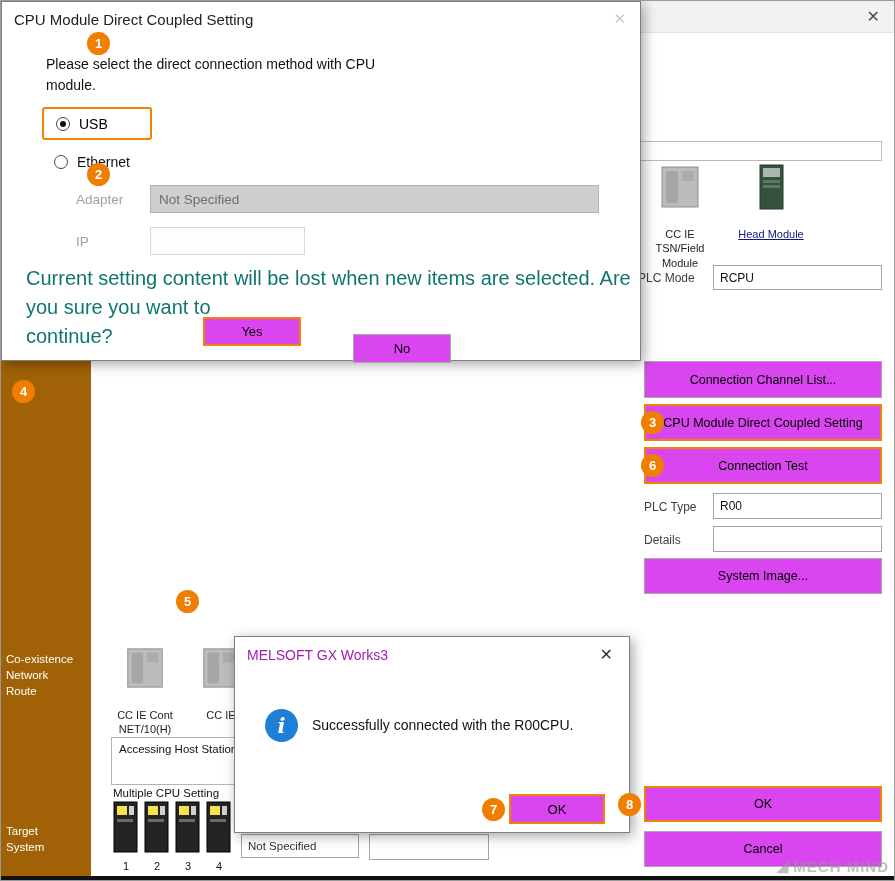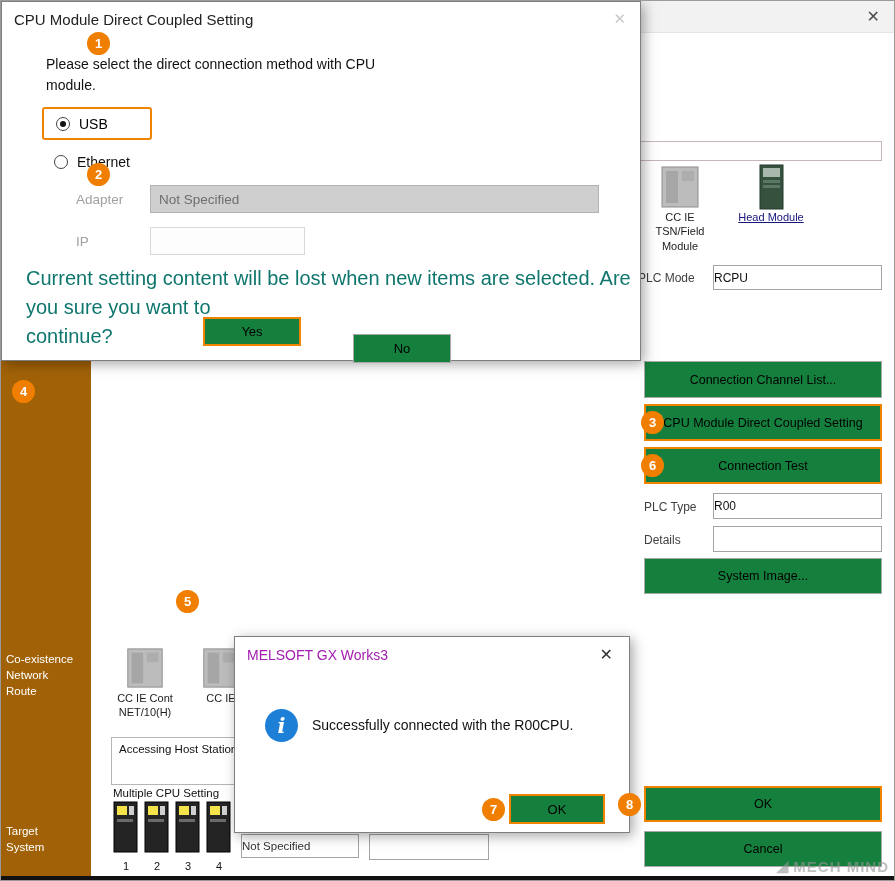--- a/index.html
+++ b/index.html
@@ -7,28 +7,28 @@
   .screen{position:relative;width:895px;height:881px;background:#fff;overflow:hidden;border:1px solid #9a9a9a;margin:0 auto}
   .titlebar{position:absolute;left:0;top:0;width:895px;height:32px;background:#f2f2f2;border-bottom:1px solid #e4e4e4;z-index:2}
   .titlebar .title{position:absolute;left:10px;top:7px;font-size:15px;color:#8f8f8f;white-space:nowrap}
   .titlebar .close{position:absolute;right:16px;top:6px;font-size:16px;color:#4c4c4c;cursor:pointer}
   .sidebar{position:absolute;left:0;top:32px;width:90px;height:849px;background:#a16207;z-index:1}
   .sb-label{position:absolute;left:5px;color:#fff;font-size:11.5px;line-height:1.4;white-space:pre-line}
   .prel{white-space:pre-line}
   .cell{position:absolute;text-align:center;cursor:pointer;z-index:3}
   .cell .ico{margin:0 auto}
   .cell .ico svg{display:block;margin:0 auto}
-  .cell-label{font-size:11px;line-height:1.3;margin-top:0;color:#15157a;white-space:pre-line}
+  .cell-label{font-size:11px;line-height:1.3;margin-top:17px;color:#15157a;white-space:pre-line}
   .cell-label.plain{color:#1c1c1c;text-decoration:none}
   .cell-label.link{text-decoration:underline;color:#15157a}
   .sel{border:2px solid #f08300;border-radius:3px;padding-top:4px;background:#fff}
   .bar{position:absolute;background:#fff;border:1px solid #c6b6b6;font-size:11.5px;color:#111;line-height:18px;padding-left:14px;z-index:3}
-  .btn{position:absolute;display:flex;align-items:center;justify-content:center;background:#15803d;border:1px solid #a9a9a9;font-size:12.5px;color:#000;cursor:pointer;z-index:4}
+  .btn{position:absolute;display:flex;align-items:center;justify-content:center;background:#d946ef;border:1px solid #a9a9a9;font-size:12.5px;color:#000;cursor:pointer;z-index:4}
   .btn.hl{border:2px solid #f08300}
-  .field{position:absolute;background:#fff;border:1px solid #a3a3a3;font-size:12px;display:flex;align-items:center;z-index:4;color:#111}
+  .field{position:absolute;background:#fff;border:1px solid #a3a3a3;font-size:12px;padding-left:6px;display:flex;align-items:center;z-index:4;color:#111}
   .lbl{position:absolute;font-size:12px;color:#404040;z-index:4;white-space:nowrap}
   .badge{position:absolute;width:23px;height:23px;border-radius:50%;background:#f07e00;color:#fff;font-size:13px;font-weight:bold;display:flex;align-items:center;justify-content:center;z-index:60}
   .dialog{position:absolute;background:#fff;border:1px solid #7f7f7f;box-shadow:3px 3px 12px rgba(0,0,0,.35)}
   .cpu-dialog{left:0;top:270;width:640px;height:360px;z-index:20}
   .cpu-dialog .dtitle{position:absolute;left:12px;top:9px;font-size:15px;color:#222;white-space:nowrap}
   .cpu-dialog .dclose{position:absolute;right:14px;top:8px;font-size:15px;color:#c9c9c9}
   .radio{display:inline-block;width:14px;height:14px;border:1px solid #444;border-radius:50%;background:#fff;position:relative;flex:none}
   .radio.on::after{content:"";position:absolute;left:3px;top:3px;width:6px;height:6px;border-radius:50%;background:#111}
   .radrow{position:absolute;display:flex;align-items:center;gap:9px;font-size:14px;color:#111;cursor:pointer}
   .usb-box{position:absolute;left:40px;top:105px;width:110px;height:33px;border:2px solid #f08300;border-radius:3px;display:flex;align-items:center;gap:9px;padding-left:12px;font-size:14px;cursor:pointer}

